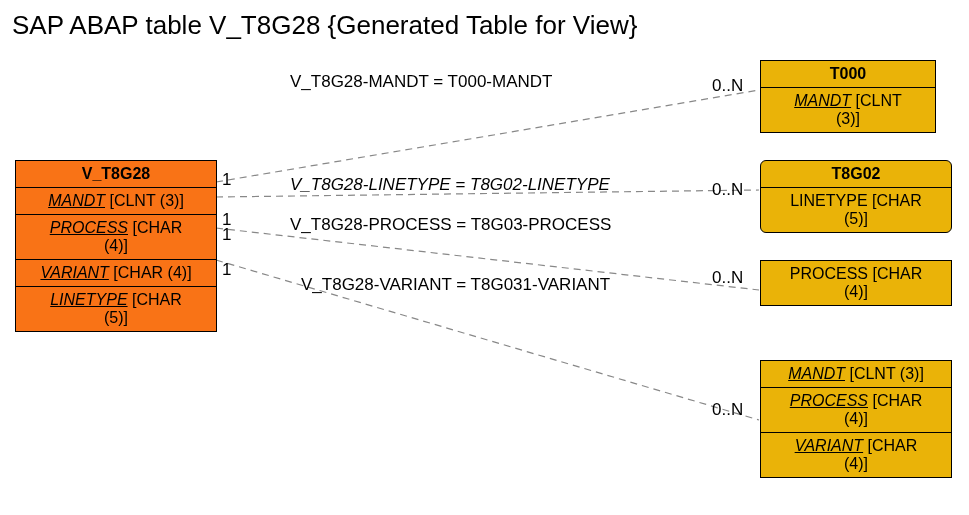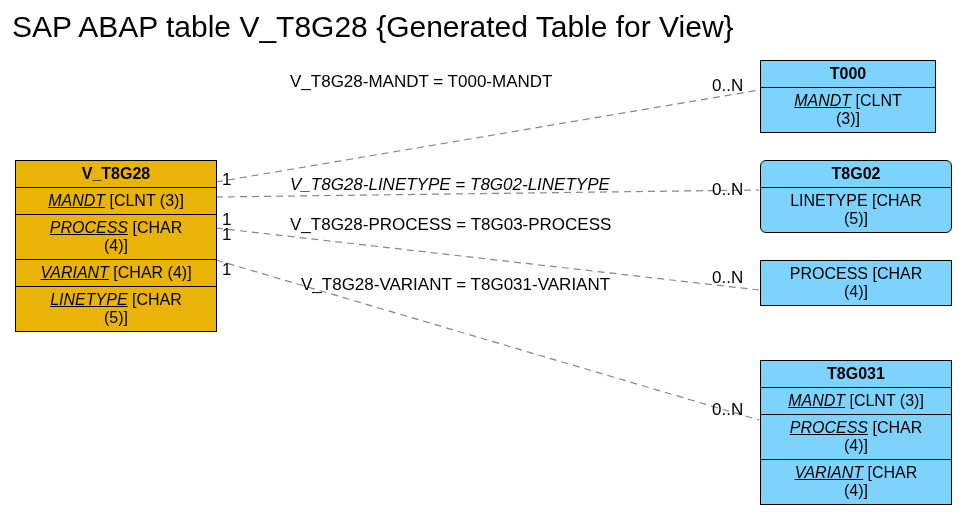--- a/index.html
+++ b/index.html
@@ -9,42 +9,42 @@
     background: #fff;
     width: 969px;
     height: 515px;
     position: relative;
     overflow: hidden;
   }
   .title {
     position: absolute;
     top: 10px;
     left: 12px;
-    font-size: 30px;
+    font-size: 26px;
     font-weight: 400;
     color: #000;
   }
   .entity {
     position: absolute;
     border: 1px solid #000;
     text-align: center;
   }
   .entity .hdr {
     font-weight: bold;
     padding: 4px 10px;
     border-bottom: 1px solid #000;
   }
   .entity .fld {
     padding: 4px 22px;
     border-bottom: 1px solid #000;
   }
   .entity .fld:last-child { border-bottom: none; }
   .u { text-decoration: underline; font-style: italic; }
-  .main-entity { background: #eab308; }
-  .ref-entity { background: #7dd3fc; }
+  .main-entity { background: #f97316; }
+  .ref-entity { background: #eab308; }
 
   .label {
     position: absolute;
     font-size: 17px;
     color: #000;
     white-space: nowrap;
   }
 
   svg { position: absolute; top: 0; left: 0; }
 </style>
@@ -99,21 +99,20 @@
 </div>
 
 <div class="entity ref-entity" style="left:760px; top:260px; width:190px;">
   <div class="fld">
     <span>PROCESS</span>
     <span>[CHAR (4)]</span>
   </div>
 </div>
 
 <div class="entity ref-entity" style="left:760px; top:360px; width:190px;">
-  <div class="hdr">T8G031</div>
   <div class="fld">
     <span class="u">MANDT</span>
     <span>[CLNT (3)]</span>
   </div>
   <div class="fld">
     <span class="u">PROCESS</span>
     <span>[CHAR (4)]</span>
   </div>
   <div class="fld">
     <span class="u">VARIANT</span>

